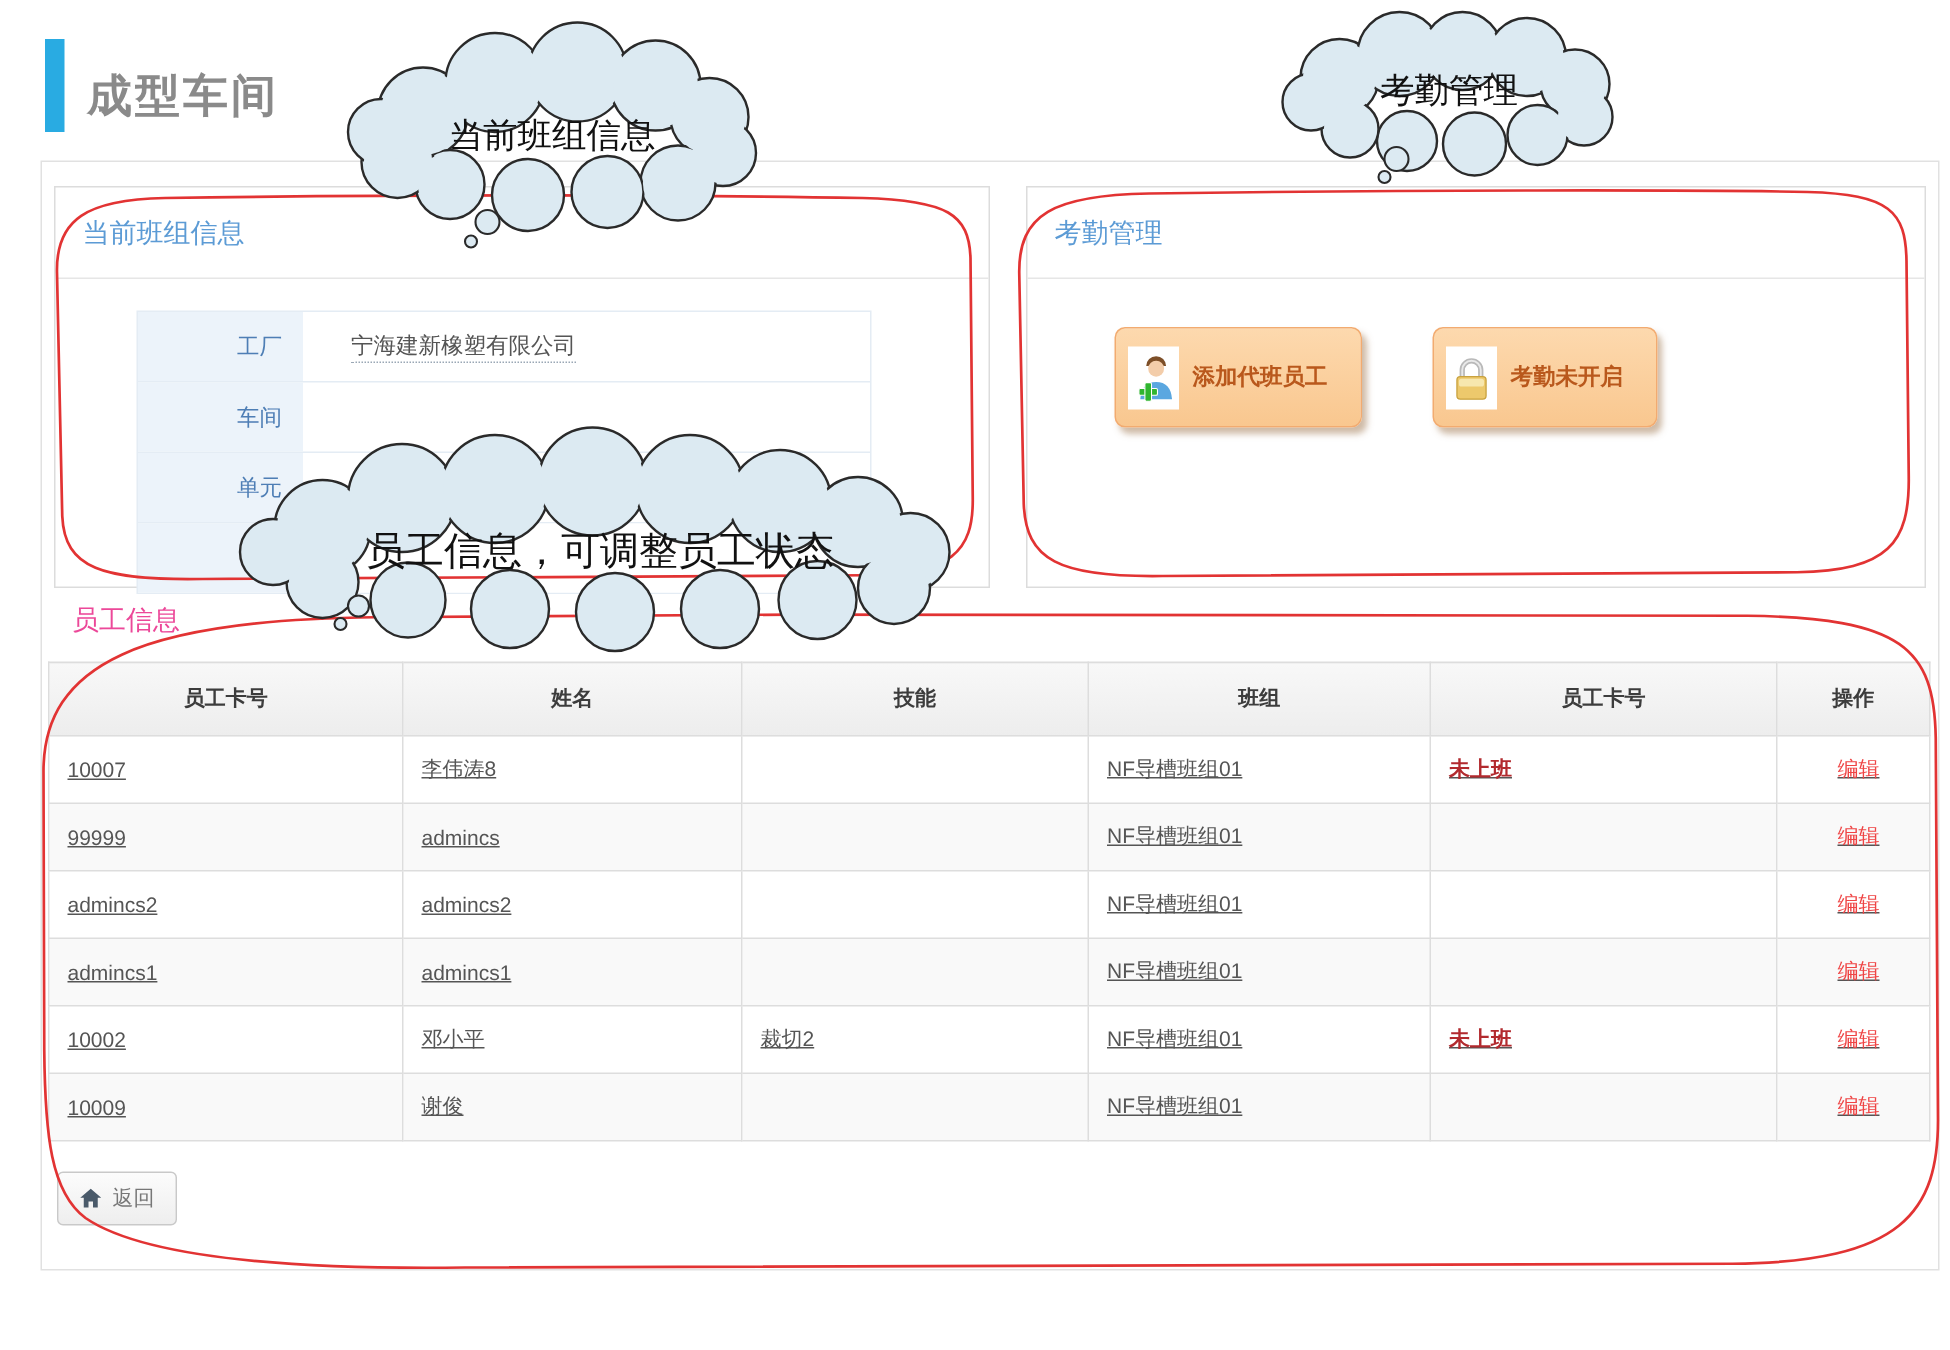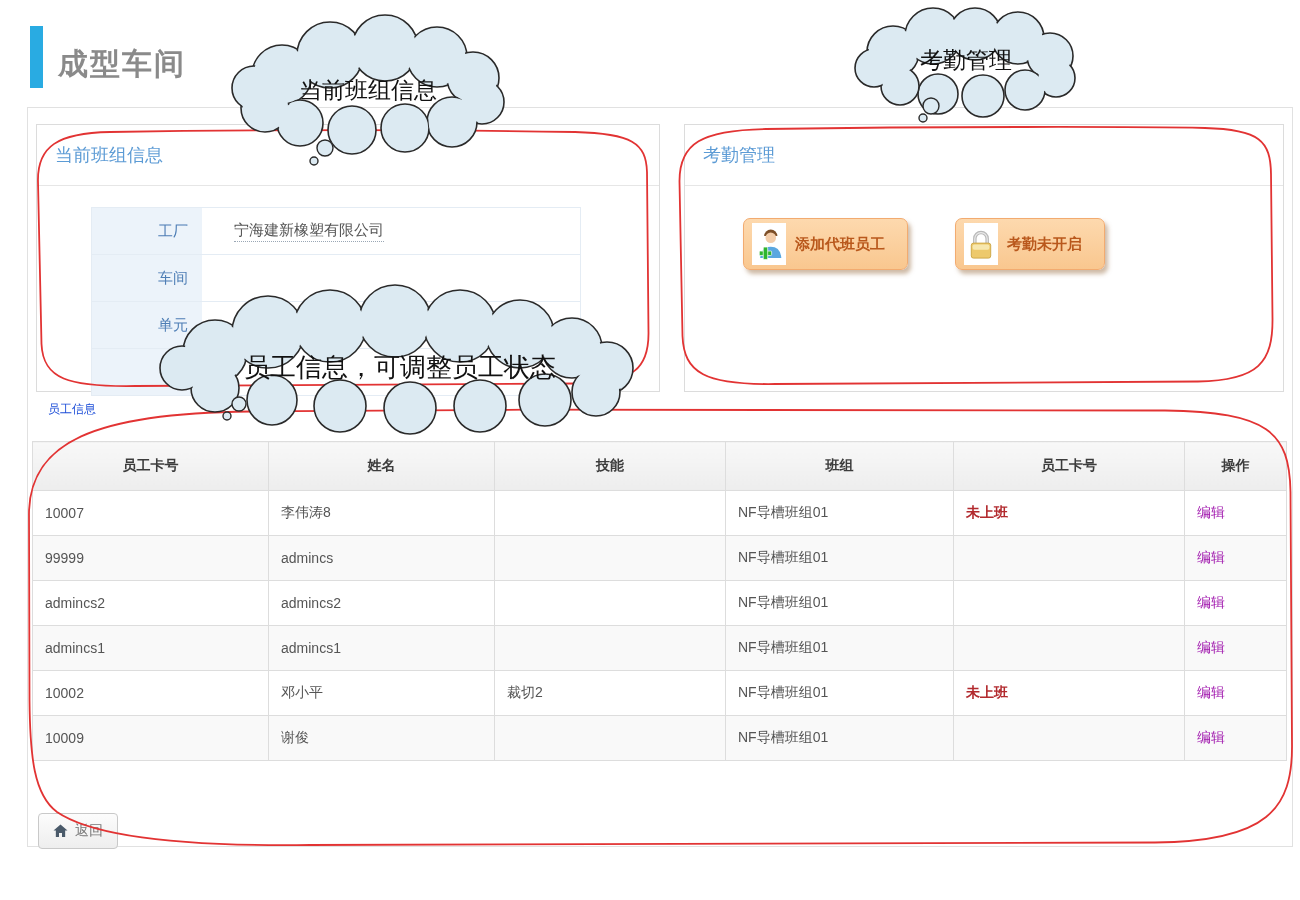--- a/index.html
+++ b/index.html
@@ -20,39 +20,39 @@
   .panel-header{height:60px;line-height:60px;padding-left:18px;font-size:18px;color:#5c9bd5;border-bottom:1px solid #e6e6e6;}
   
   .team-form{position:absolute;left:54px;top:82px;width:490px;border:1px solid #e4ecf4;box-sizing:border-box;text-align:center;}
   .form-row{display:flex;height:46px;border-bottom:1px solid #e4ecf4;}
   .form-row:last-child{border-bottom:none;}
   .form-label{width:110px;background:#ecf3fa;color:#4e7eb5;font-size:15px;display:flex;align-items:center;justify-content:flex-end;padding-right:14px;box-sizing:border-box;}
   .form-value{flex:1;display:flex;align-items:center;padding-left:14px;font-size:15px;color:#555;background:#fff;margin-left:18px;}
   .form-value span{border-bottom:1px dotted #9aa7b5;padding-bottom:1px;}
   
   .att-buttons{position:absolute;left:58px;top:93px;display:flex;gap:47px;}
-  .att-btn{height:52px;display:flex;align-items:center;padding:0 22px 0 8px;
+  .att-btn{height:67px;display:flex;align-items:center;padding:0 22px 0 8px;
     background:linear-gradient(180deg,#fdd9ae,#f9c78f);
     border:1px solid #f2ab70;border-radius:7px;
     box-shadow:3px 4px 4px rgba(160,120,80,.5);
     cursor:pointer;font-weight:bold;font-size:15px;color:#b9581c;
     font-family:"Liberation Sans","DejaVu Sans",sans-serif;}
   .att-icon{width:34px;height:42px;background:#fff;margin-right:9px;display:flex;align-items:center;justify-content:center;}
   
-  .section-title{position:absolute;left:48px;top:401px;font-size:12px;color:#1d4ed8;}
+  .section-title{position:absolute;left:48px;top:401px;font-size:18px;color:#ec4899;}
   table.emp{position:absolute;left:32px;top:441px;width:1254px;border-collapse:collapse;font-size:14px;table-layout:fixed;}
   table.emp th{height:46px;background:linear-gradient(#f8f8f8,#ededed);color:#3c3c3c;font-weight:bold;border:1px solid #ddd;text-align:center;}
-  table.emp td{height:44px;padding:0 4px 0 12px;border:1px solid #ddd;color:#555;background:#fff;overflow:hidden;}
+  table.emp td{height:44px;padding:0 4px 0 12px;border:1px solid #ddd;color:#555;background:#fff;overflow:hidden;text-decoration:underline;}
   table.emp tbody tr:nth-child(even) td{background:#f9f9f9;}
   .status-text{color:#b22a2e;font-weight:bold;}
-  .edit-link{color:#a21caf;cursor:pointer;text-decoration:none;}
+  .edit-link{color:#ef4444;cursor:pointer;text-decoration:none;margin-left:28px;}
   
   .back-btn{position:absolute;left:38px;top:781px;height:36px;padding:0 14px;display:inline-flex;align-items:center;gap:7px;
     background:linear-gradient(#fcfcfc,#eeeeee);border:1px solid #c9c9c9;border-radius:4px;
-    color:#777;font-size:14px;cursor:pointer;font-family:"Liberation Sans","DejaVu Sans",sans-serif;margin-top:32px;}
+    color:#777;font-size:14px;cursor:pointer;font-family:"Liberation Sans","DejaVu Sans",sans-serif;}
   
   .overlay{position:absolute;left:0;top:0;width:1300px;height:900px;z-index:40;pointer-events:none;}
   .cloud-text{font-family:"Liberation Serif","DejaVu Serif",serif;fill:#111;}
 </style>
 </head>
 <body>
 
 <div class="accent-bar"></div>
 <div class="page-title">成型车间</div>
 

